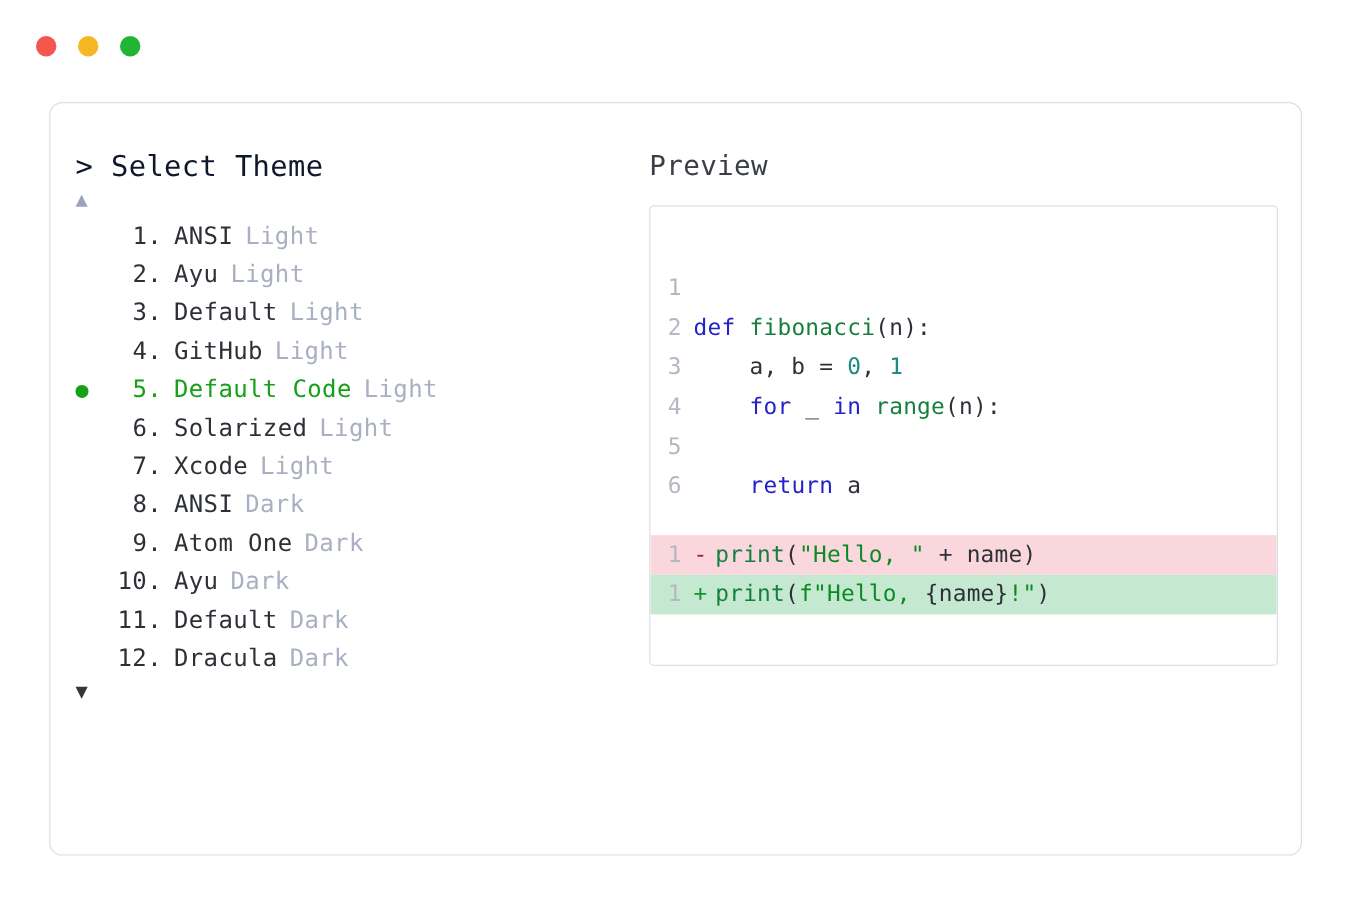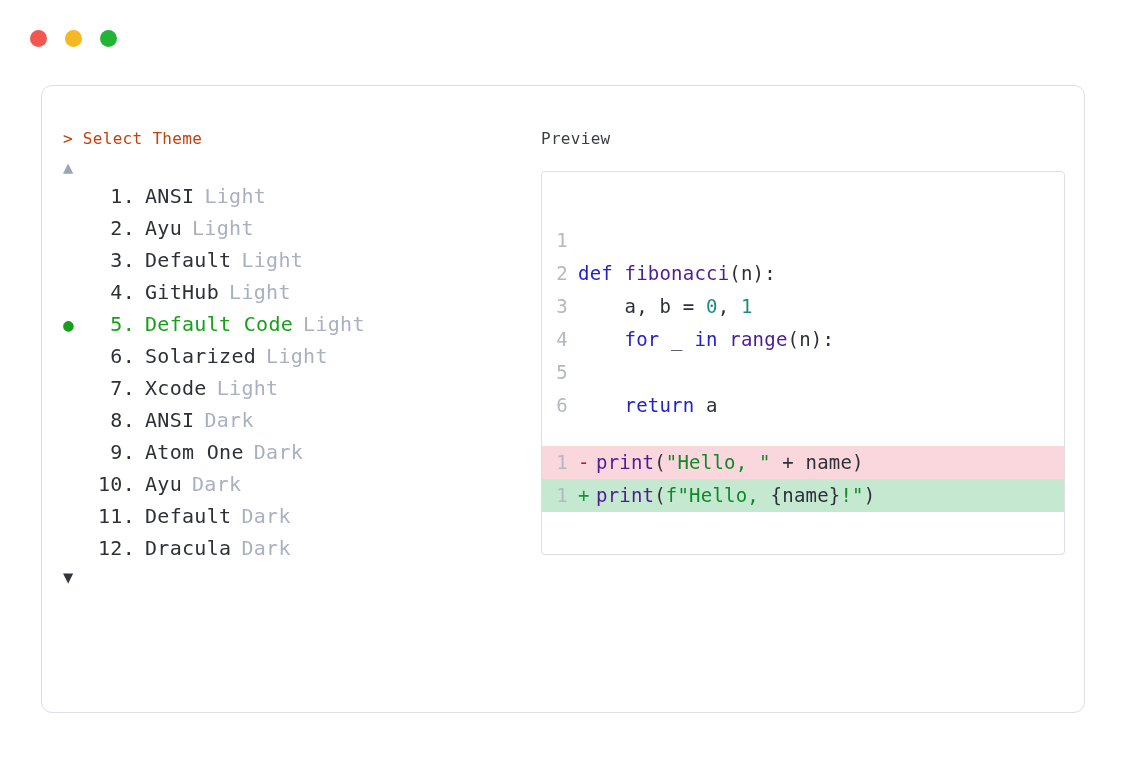--- a/index.html
+++ b/index.html
@@ -59,23 +59,23 @@
 
   
   .left-col {
     position: absolute;
     left: 21px;
     top: 38px;
     width: 470px;
   }
 
   .prompt-header {
-    font-size: 16px;
+    font-size: 24px;
     line-height: 30px;
-    color: #c2410c;
+    color: #0f172a;
     letter-spacing: 0.3px;
     white-space: pre;
   }
 
   .scroll-arrow {
     font-size: 17px;
     line-height: 26px;
     height: 26px;
     white-space: pre;
     letter-spacing: 0.3px;
@@ -136,21 +136,21 @@
   }
 
   
   .right-col {
     position: absolute;
     left: 499px;
     top: 38px;
     width: 524px;
   }
   .preview-label {
-    font-size: 16px;
+    font-size: 23px;
     line-height: 30px;
     color: #3b3f45;
     letter-spacing: 0.3px;
     white-space: pre;
     margin-bottom: 17px;
   }
   .preview-box {
     box-sizing: border-box;
     width: 524px;
     height: 384px;
@@ -191,21 +191,21 @@
     flex: 0 0 18px;
     width: 18px;
     text-align: left;
   }
   .diff-row.removed .marker { color: #a32034; }
   .diff-row.added .marker  { color: #18912f; }
 
   
   .t-comment  { color: #9c1c1c; }
   .t-keyword  { color: #2222c7; }
-  .t-func     { color: #4c1d95; }
+  .t-func     { color: #15803d; }
   .t-number   { color: #1d8a84; }
   .t-string   { color: #0d8a26; }
   .t-plain    { color: #2d3137; }
 </style>
 </head>
 <body>
 
 <div id="root">
 
   <div class="titlebar">

